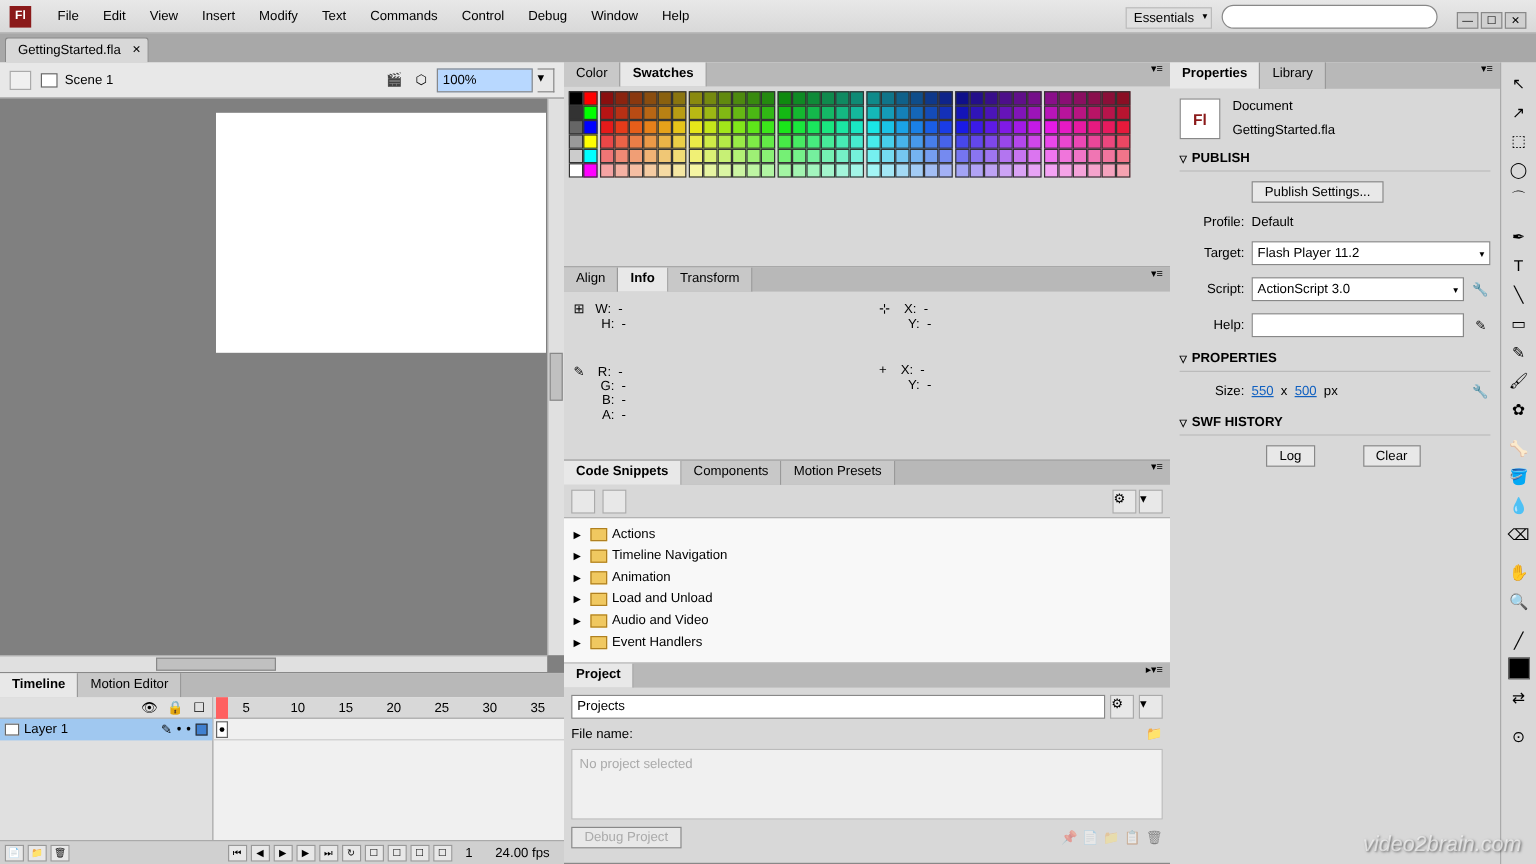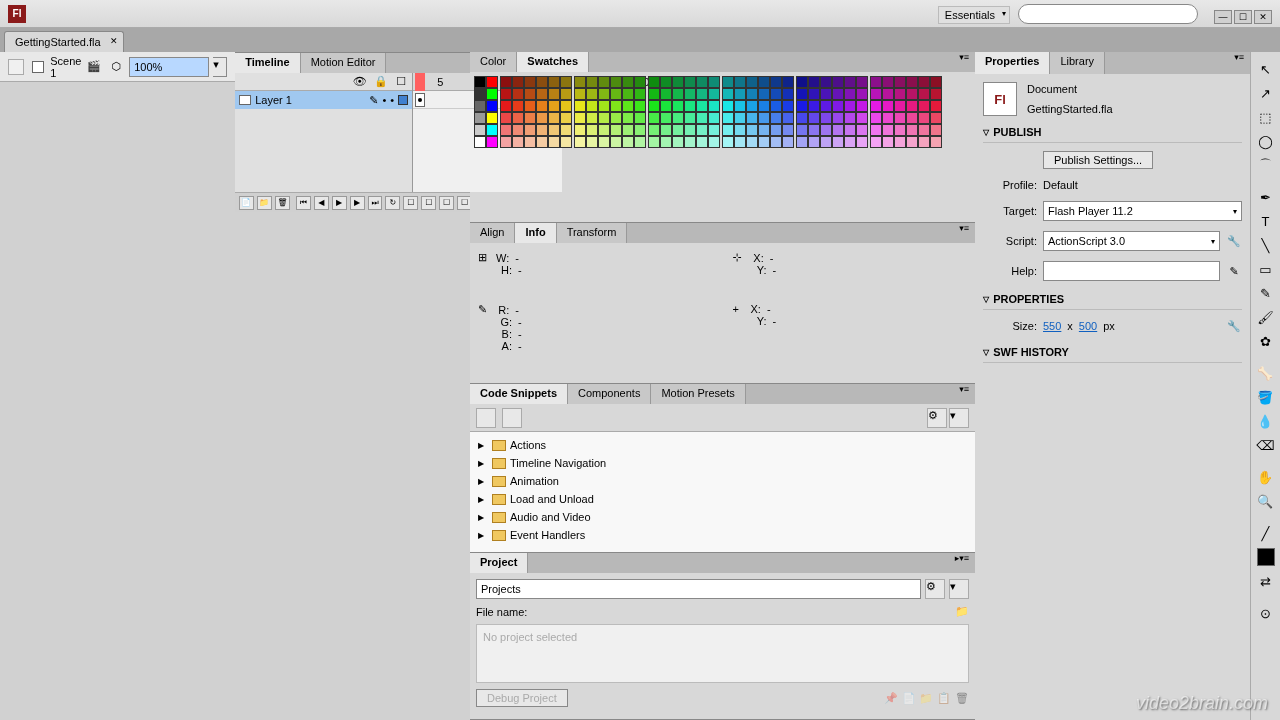--- a/index.html
+++ b/index.html
@@ -17,21 +17,21 @@
 .window-controls { display: flex; gap: 2px; margin-left: 8px; }
 .win-btn { width: 18px; height: 14px; background: #d0d0d0; border: 1px solid #888; display: flex; align-items: center; justify-content: center; cursor: pointer; font-size: 9px; }
 
 
 .doc-tabs { height: 24px; background: #a8a8a8; display: flex; align-items: flex-end; padding: 0 4px; }
 .doc-tab { background: #d8d8d8; padding: 4px 22px 4px 10px; border: 1px solid #888; border-bottom: none; border-radius: 3px 3px 0 0; position: relative; }
 .doc-tab .close { position: absolute; right: 5px; top: 4px; font-size: 9px; cursor: pointer; }
 
 
 .main-area { display: flex; height: 668px; }
-.left-col { width: 470px; display: flex; }
+.left-col { width: 470px; display: flex; flex-direction: column; }
 .mid-col { width: 505px; display: flex; flex-direction: column; background: #d8d8d8; }
 .right-col { width: 275px; display: flex; flex-direction: column; background: #d8d8d8; }
 .tool-col { width: 30px; background: #d8d8d8; border-left: 1px solid #aaa; display: flex; flex-direction: column; align-items: center; padding-top: 6px; gap: 2px; }
 
 
 .scene-bar { height: 30px; background: #e8e8e8; border-bottom: 1px solid #aaa; display: flex; align-items: center; padding: 0 8px; }
 .scene-back { width: 18px; height: 16px; border: 1px solid #aaa; background: #f0f0f0; margin-right: 8px; cursor: pointer; }
 .scene-icon { width: 14px; height: 12px; background: #fff; border: 1px solid #666; margin-right: 6px; }
 .scene-right { margin-left: auto; display: flex; align-items: center; gap: 4px; }
 .scene-tool { width: 18px; height: 18px; cursor: pointer; display: flex; align-items: center; justify-content: center; }
@@ -112,20 +112,33 @@
 
 
 .watermark { position: absolute; right: 12px; bottom: 6px; color: rgba(255,255,255,0.6); font-size: 18px; font-style: italic; text-shadow: 1px 1px 2px rgba(0,0,0,0.5); }
 .panel-menu { margin-left: auto; padding: 0 6px; cursor: pointer; font-size: 9px; }
 </style>
 </head>
 <body>
 
 <div class="menubar">
   <div class="app-logo">Fl</div>
+  <div id="menu-items" style="display: flex;">
+      <div class="menu-item">File</div>
+      <div class="menu-item">Edit</div>
+      <div class="menu-item">View</div>
+      <div class="menu-item">Insert</div>
+      <div class="menu-item">Modify</div>
+      <div class="menu-item">Text</div>
+      <div class="menu-item">Commands</div>
+      <div class="menu-item">Control</div>
+      <div class="menu-item">Debug</div>
+      <div class="menu-item">Window</div>
+      <div class="menu-item">Help</div>
+    </div>
   <div class="menubar-right">
     <div class="workspace-dd">Essentials</div>
     <input class="search-box" style="">
     <div class="window-controls">
       <div class="win-btn">—</div>
       <div class="win-btn">☐</div>
       <div class="win-btn">✕</div>
     </div>
   </div>
 </div>
@@ -673,20 +686,24 @@
           <span class="prop-link">550</span>
           <span>x</span>
           <span class="prop-link">500</span>
           <span>px</span>
           <span class="edit-icon" style="margin-left:auto">🔧</span>
         </div>
       <div class="section-header">
           <span class="tw">▽</span>
           <span>SWF HISTORY</span>
         </div>
+      <div class="prop-row" style="justify-content:center;gap:40px">
+        <button class="prop-btn">Log</button>
+        <button class="prop-btn">Clear</button>
+      </div>
     </div>
   </div>
 
   <div class="tool-col">
     <div class="tool-btn">↖</div>
     <div class="tool-btn">↗</div>
     <div class="tool-btn">⬚</div>
     <div class="tool-btn">◯</div>
     <div class="tool-btn">⌒</div>
     <div class="tool-sep"></div>

